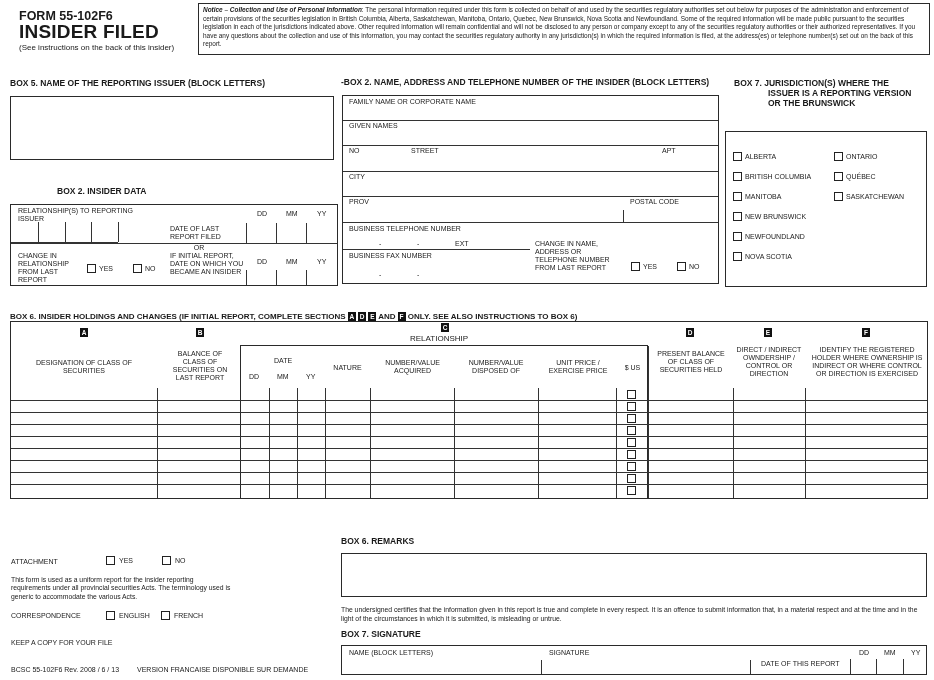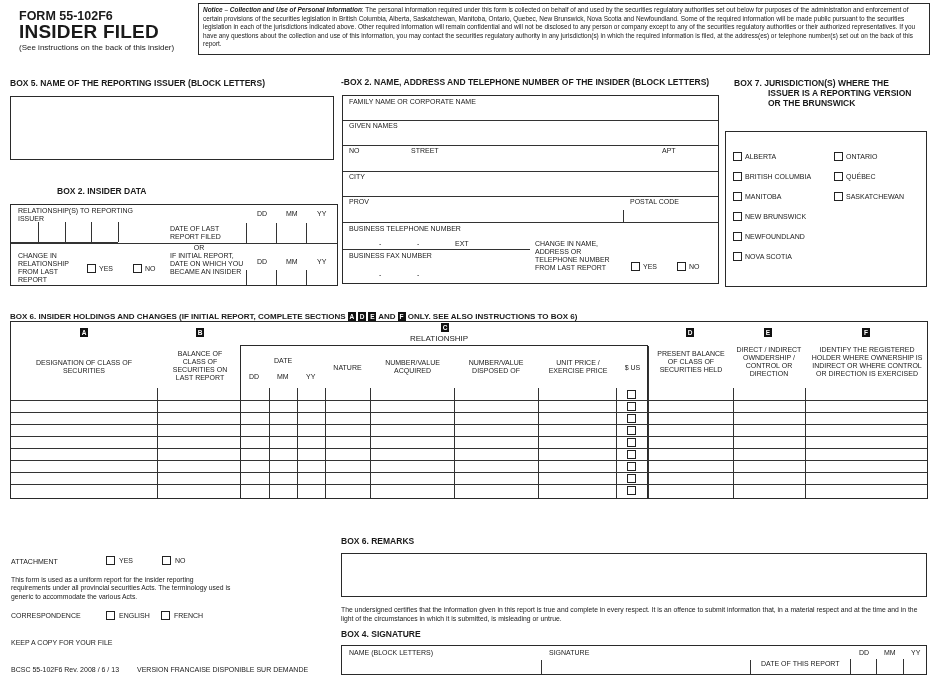--- a/index.html
+++ b/index.html
@@ -202,21 +202,21 @@
 <div class="cb" style="left:161px;top:611px;"></div>
 <div class="cbl" style="left:174px;top:611px;">FRENCH</div>
 <div class="t" style="left:11px;top:639px;">KEEP A COPY FOR YOUR FILE</div>
 <div class="t" style="left:11px;top:666px;">BCSC 55-102F6 Rev. 2008 / 6 / 13</div>
 <div class="t" style="left:137px;top:666px;">VERSION FRANCAISE DISPONIBLE SUR DEMANDE</div>
 
 <div class="h" style="left:341px;top:536px;">BOX 6. REMARKS</div>
 <div class="box" style="left:341px;top:553px;width:586px;height:44px;"></div>
 <div class="t wrap" style="left:341px;top:605px;width:590px;font-size:6.8px;line-height:9px;">The undersigned certifies that the information given in this report is true and complete in every respect. It is an offence to submit information that, in a material respect and at the time and in the light of the circumstances in which it is submitted, is misleading or untrue.</div>
 
-<div class="h" style="left:341px;top:629px;">BOX 4. SIGNATURE</div>
+<div class="h" style="left:341px;top:629px;">BOX 7. SIGNATURE</div>
 <div class="box" style="left:341px;top:645px;width:586px;height:30px;"></div>
 <div class="t" style="left:349px;top:649px;">NAME (BLOCK LETTERS)</div>
 <div class="abs" style="left:344px;top:657px;width:196px;height:16px;"></div>
 <div class="vl" style="left:541px;top:660px;height:14px;"></div>
 <div class="t" style="left:549px;top:649px;">SIGNATURE</div>
 <div class="abs" style="left:543px;top:657px;width:206px;height:16px;"></div>
 <div class="vl" style="left:750px;top:660px;height:14px;"></div>
 <div class="t" style="left:761px;top:660px;">DATE OF THIS REPORT</div>
 <div class="t" style="left:859px;top:649px;">DD</div>
 <div class="t" style="left:884px;top:649px;">MM</div>

